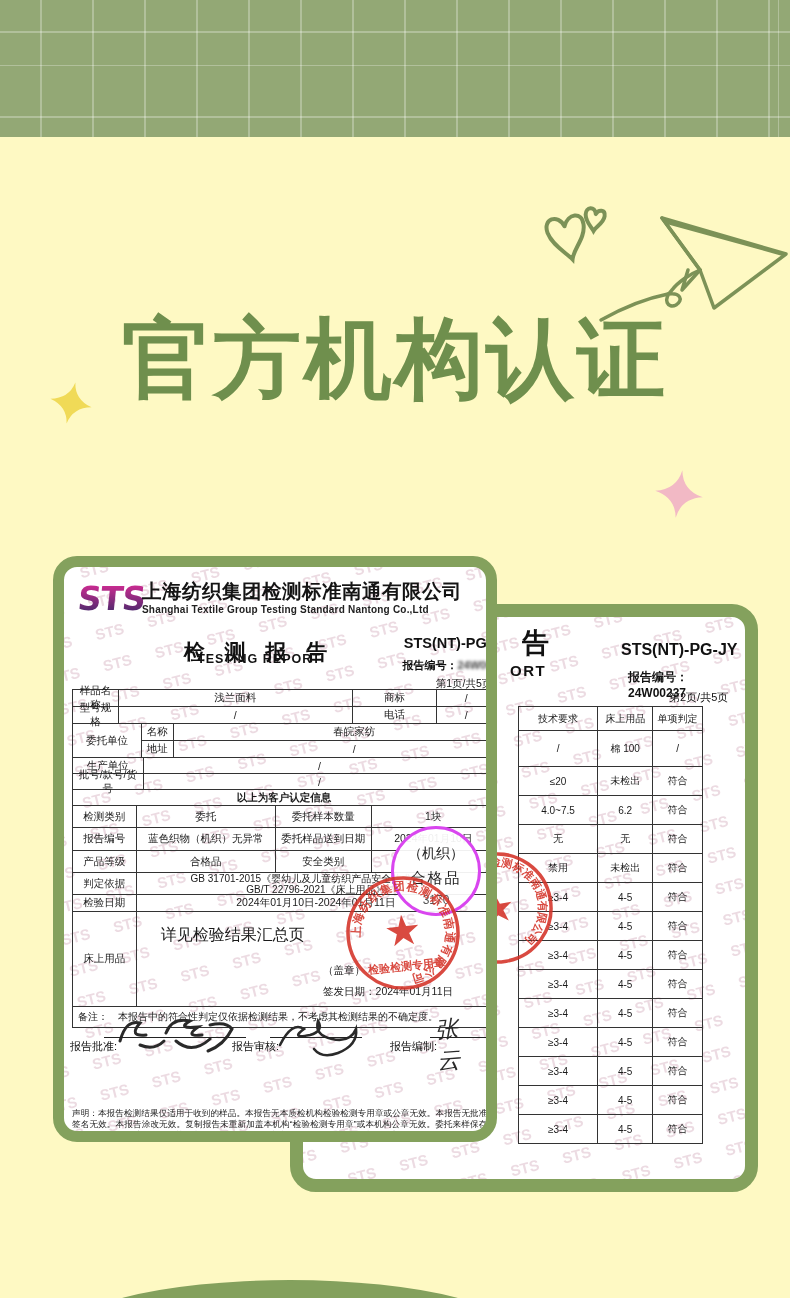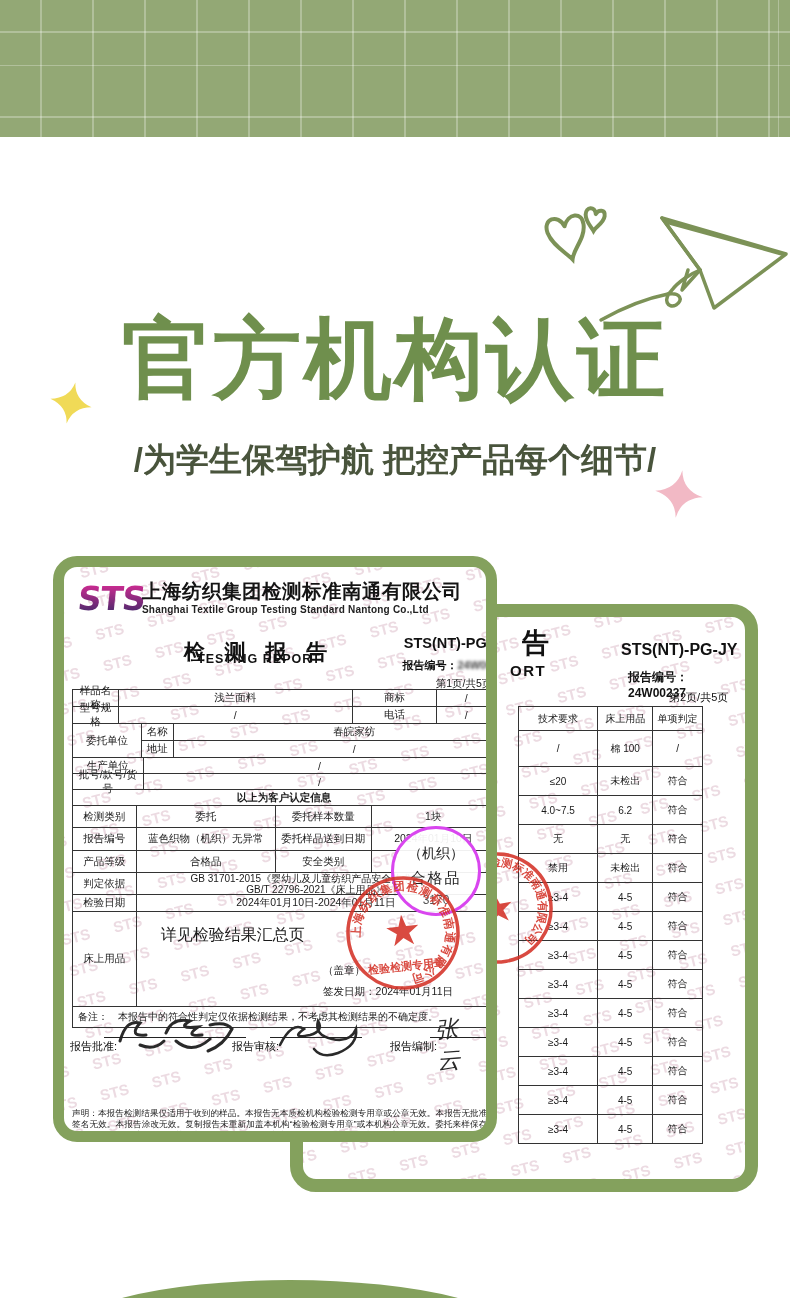--- a/index.html
+++ b/index.html
@@ -1,18 +1,18 @@
 <!DOCTYPE html>
 <html><head>
 <meta charset="utf-8">
 <style>
   * { margin:0; padding:0; box-sizing:border-box; }
   html,body { background:#eef0e1; }
   body { font-family:"Liberation Sans", sans-serif; }
-  #page { position:relative; width:790px; height:1298px; background:#ffffff; overflow:hidden; margin:0 auto; }
+  #page { position:relative; width:790px; height:1298px; background:#fef9c3; overflow:hidden; margin:0 auto; }
 
   
   .grid-banner { position:absolute; left:0; top:0; width:790px; height:137px; background-color:#93a875;
     background-image:
       repeating-linear-gradient(0deg, rgba(255,255,255,.28) 0 1.5px, transparent 1.5px 52px),
       repeating-linear-gradient(90deg, rgba(255,255,255,.28) 0 1.5px, transparent 1.5px 52px);
     background-position:-12px 33px; }
 
   
   .doodle { position:absolute; pointer-events:none; }
@@ -136,21 +136,20 @@
   </svg>
 
   <svg class="doodle sparkle-yellow" width="42" height="42" viewBox="0 0 42 42">
     <path d="M21 0 Q24 17 42 21 Q24 25 21 42 Q18 25 0 21 Q18 17 21 0 Z" fill="#f0da57" transform="rotate(12 21 21)"></path>
   </svg>
   <svg class="doodle sparkle-pink" width="48" height="48" viewBox="0 0 48 48">
     <path d="M24 0 Q27 20 48 24 Q27 28 24 48 Q21 28 0 24 Q21 20 24 0 Z" fill="#f2b9c5" transform="rotate(8 24 24)"></path>
   </svg>
 
   <div class="hero-title">官方机构认证</div>
-  <div class="hero-subtitle">/为学生保驾护航 把控产品每个细节/</div>
 
   <div class="doc" id="doc2">
     <div class="watermark">STS STS STS STS STS STS STS STS STS STS STS STS STS STS STS STS STS STS STS STS STS STS STS STS STS STS STS STS STS STS STS STS STS STS STS STS STS STS STS STS STS STS STS STS STS STS STS STS STS STS STS STS STS STS STS STS STS STS STS STS STS STS STS STS STS STS STS STS STS STS STS STS STS STS STS STS STS STS STS STS STS STS STS STS STS STS STS STS STS STS STS STS STS STS STS STS STS STS STS STS STS STS STS STS STS STS STS STS STS STS STS STS STS STS STS STS STS STS STS STS STS STS STS STS STS STS STS STS STS STS STS STS STS STS STS STS STS STS STS STS STS STS STS STS STS STS STS STS STS STS STS STS STS STS STS STS STS STS STS STS STS STS STS STS STS STS STS STS STS STS STS STS STS STS STS STS STS STS STS STS STS STS STS STS STS STS STS STS STS STS STS STS STS STS STS STS STS STS STS STS STS STS STS STS STS STS STS STS STS STS STS STS STS STS STS STS STS STS STS STS STS STS STS STS STS STS STS STS STS STS STS STS STS STS STS STS STS STS STS STS STS STS STS STS STS STS STS STS STS STS STS STS STS STS STS STS STS STS STS STS STS STS STS STS STS STS STS STS STS STS STS STS STS STS STS STS STS STS STS STS STS STS STS STS STS STS STS STS STS STS STS STS STS STS STS STS STS STS STS STS STS STS STS STS STS STS STS STS STS STS STS STS STS STS STS STS STS STS STS STS STS STS STS STS STS STS STS STS STS STS STS STS STS STS STS STS STS STS STS STS STS STS STS STS STS STS STS STS STS STS STS STS STS STS STS STS STS STS STS STS STS STS STS STS STS STS STS STS STS STS STS STS STS STS STS STS STS STS STS STS STS STS STS STS STS STS STS STS STS STS STS STS STS STS STS STS STS STS STS STS STS STS STS STS STS STS STS STS STS STS STS STS STS STS STS STS STS STS STS STS STS STS STS STS STS STS STS STS STS STS STS STS STS STS STS STS STS STS STS STS STS STS STS STS STS STS STS STS STS STS STS STS STS STS STS STS STS STS STS STS STS STS STS STS STS STS STS STS STS STS STS STS STS STS STS STS STS STS STS STS STS STS STS STS STS STS STS STS STS STS STS STS STS STS STS STS STS STS STS STS STS STS STS STS STS STS STS STS STS STS STS STS STS STS STS STS STS STS STS STS STS STS STS STS STS STS STS STS STS STS STS STS STS STS STS STS STS STS STS STS STS STS STS STS STS STS STS STS STS STS STS STS STS STS STS STS STS STS STS STS STS STS STS STS STS STS STS STS STS STS STS STS STS STS STS STS STS STS STS STS STS STS STS STS STS STS STS STS STS STS STS STS STS STS STS STS STS STS STS STS STS STS STS STS STS STS STS STS STS STS STS STS STS STS STS STS STS STS STS STS STS STS STS STS STS STS STS STS STS STS STS STS STS STS STS STS STS STS STS STS STS STS STS STS STS STS STS STS STS STS STS STS STS STS STS STS STS STS STS STS STS STS STS STS STS STS STS STS STS STS STS STS STS STS STS STS STS STS STS STS STS STS STS STS STS STS STS STS STS STS STS STS STS STS STS STS STS STS STS STS </div>
     <div class="abs frag-gao">告</div>
     <div class="abs frag-ort mono">ORT</div>
     <div class="abs code2 mono">STS(NT)-PG-JY</div>
     <div class="abs repno2">
       <span>报告编号：</span><span class="mono">24W00237</span>
     </div>
     <div class="abs pageno2">第2页/共5页</div>

